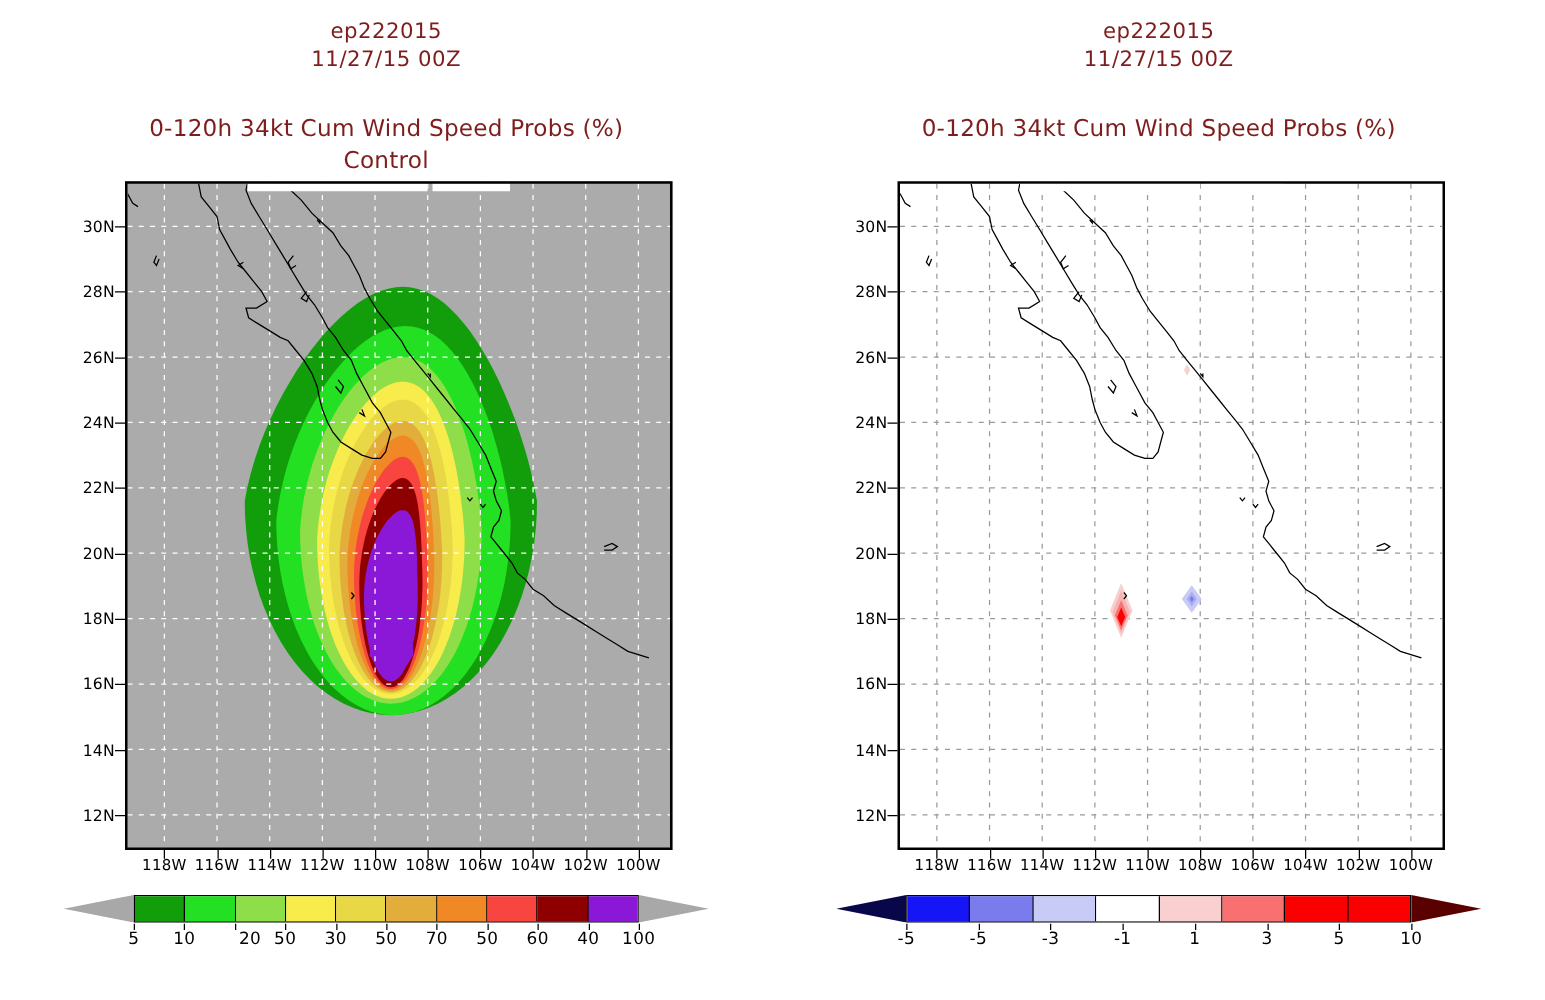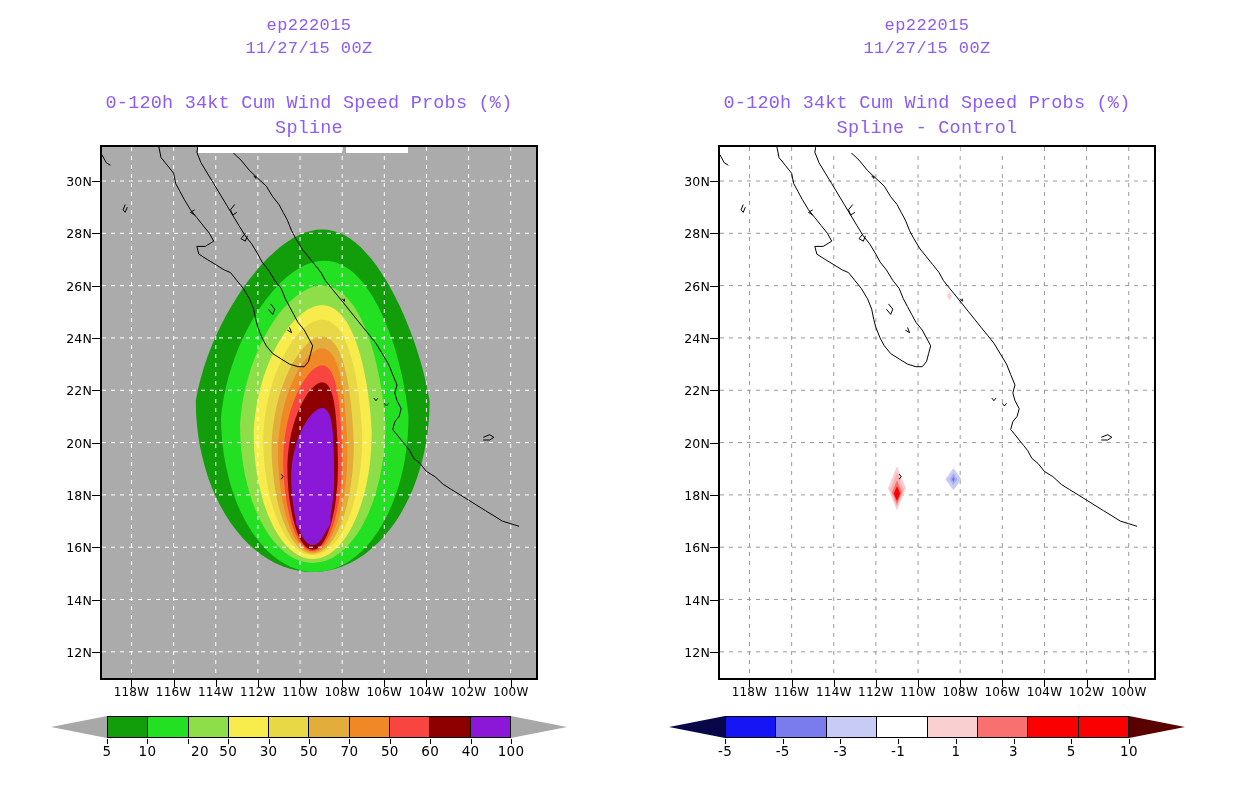--- a/index.html
+++ b/index.html
@@ -21,22 +21,21 @@
     height: 800px;
   }
   #panel-left  { left: 0; }
   #panel-right { left: 618px; }
 
   .title-block {
     position: absolute;
     left: 0;
     width: 618px;
     text-align: center;
-    color: #8b5cf6;
-    font-family: Liberation Mono, monospace;
+    color: #7f1d1d;
   }
   .title-storm {
     top: 14px;
     font-size: 17px;
     letter-spacing: 0.4px;
     line-height: 23px;
   }
   .title-main {
     top: 91px;
     font-size: 18.5px;
@@ -177,21 +176,21 @@
 </head>
 <body>
 
 <div class="panel" id="panel-left">
 
   <div class="title-block title-storm">
     <div>ep222015</div>
     <div>11/27/15 00Z</div>
   </div>
   <div class="title-block title-main">0-120h 34kt Cum Wind Speed Probs (%)</div>
-  <div class="title-block title-sub">Spline</div>
+  <div class="title-block title-sub">Control</div>
 
   <div class="map-frame map-bg-grey">
     <div class="map-inner" id="map-inner-left">
       <svg id="svg-left" width="434" height="531" viewBox="0 0 434 531">
         <defs>
           <clipPath id="clipL">
               <rect x="0" y="0" width="434" height="531"></rect>
             </clipPath>
         </defs>
         <g clip-path="url(#clipL)">
@@ -349,21 +348,20 @@
   </div>
 </div>
 
 <div class="panel" id="panel-right">
 
   <div class="title-block title-storm">
     <div>ep222015</div>
     <div>11/27/15 00Z</div>
   </div>
   <div class="title-block title-main">0-120h 34kt Cum Wind Speed Probs (%)</div>
-  <div class="title-block title-sub">Spline - Control</div>
 
   <div class="map-frame map-bg-white dark">
     <div class="map-inner" id="map-inner-right">
       <svg id="svg-right" width="434" height="531" viewBox="0 0 434 531">
         <defs>
           <clipPath id="clipR">
               <rect x="0" y="0" width="434" height="531"></rect>
             </clipPath>
         </defs>
         <g clip-path="url(#clipR)">

